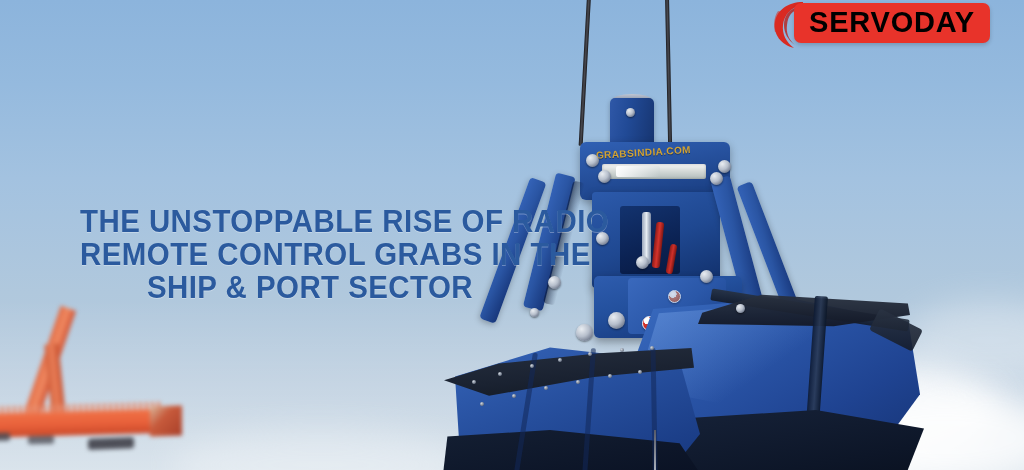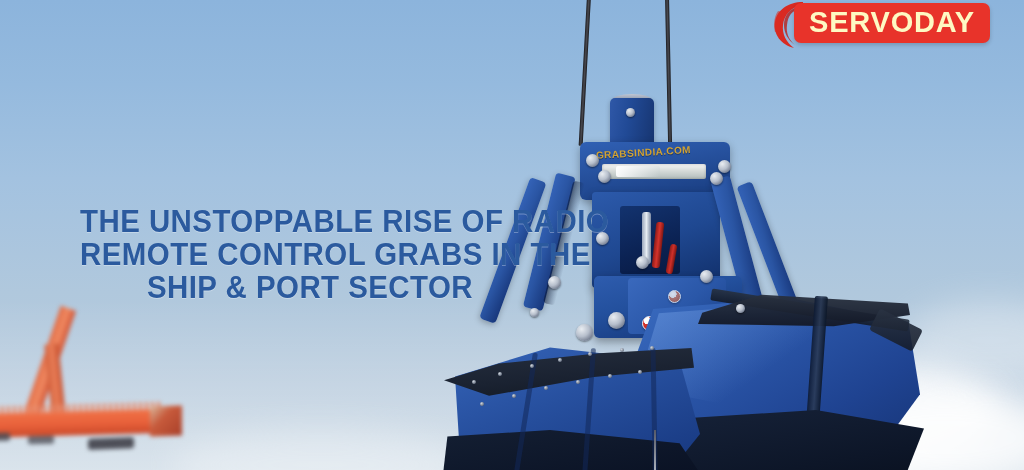--- a/index.html
+++ b/index.html
@@ -200,21 +200,21 @@
   .logo{ position:absolute; right:34px; top:3px; height:44px; }
   .logo-swoosh{ position:absolute; left:-22px; top:-2px; width:46px; height:48px; }
   .logo-badge{
       position:relative; display:inline-block;
       background:#e8332a; border-radius:7px;
       padding:4px 15px 5px 15px;
       box-shadow:0 2px 4px rgba(0,0,0,.18);
   }
   .logo-badge span{
       display:block;
-      color:#fef9c3; font-weight:700; font-size:29px; line-height:31px;
+      color:#000000; font-weight:700; font-size:29px; line-height:31px;
       letter-spacing:.8px; font-family:"Liberation Sans", sans-serif;
       white-space:nowrap;
   }
 </style>
 </head>
 <body>
 
 <div class="banner">
 
   <div class="haze"></div>

